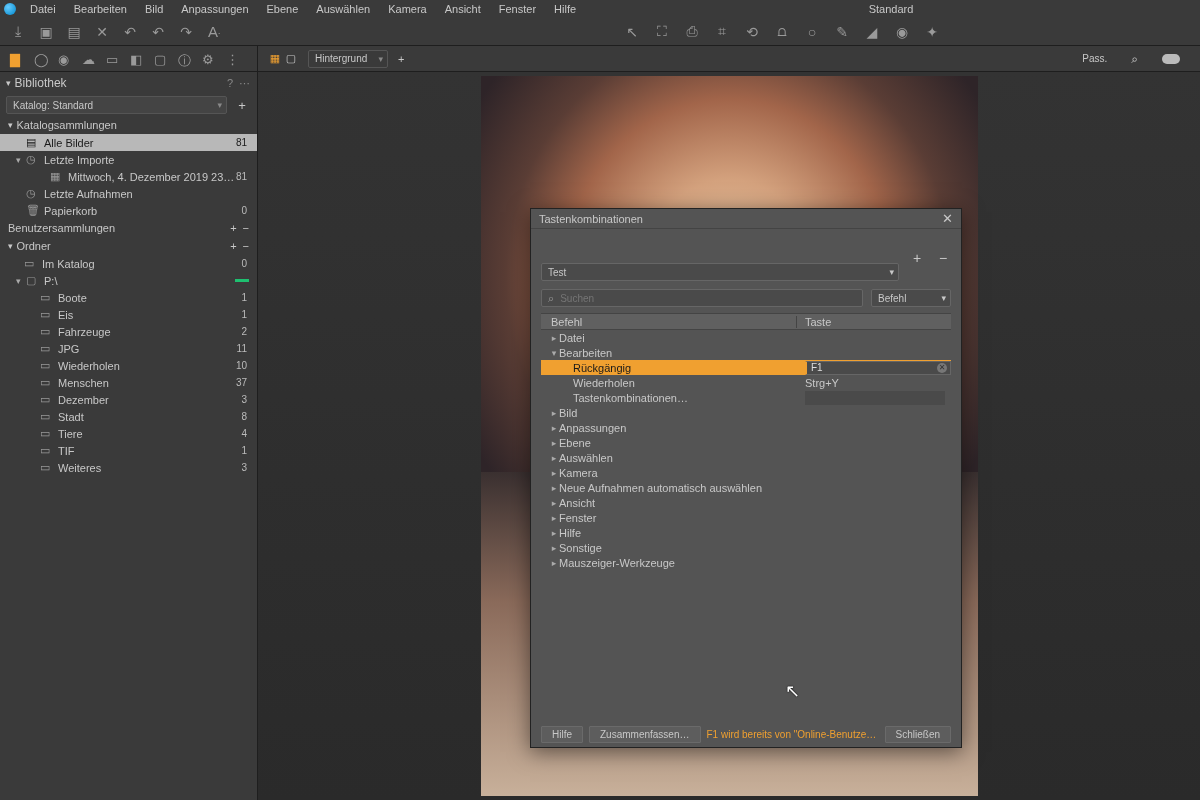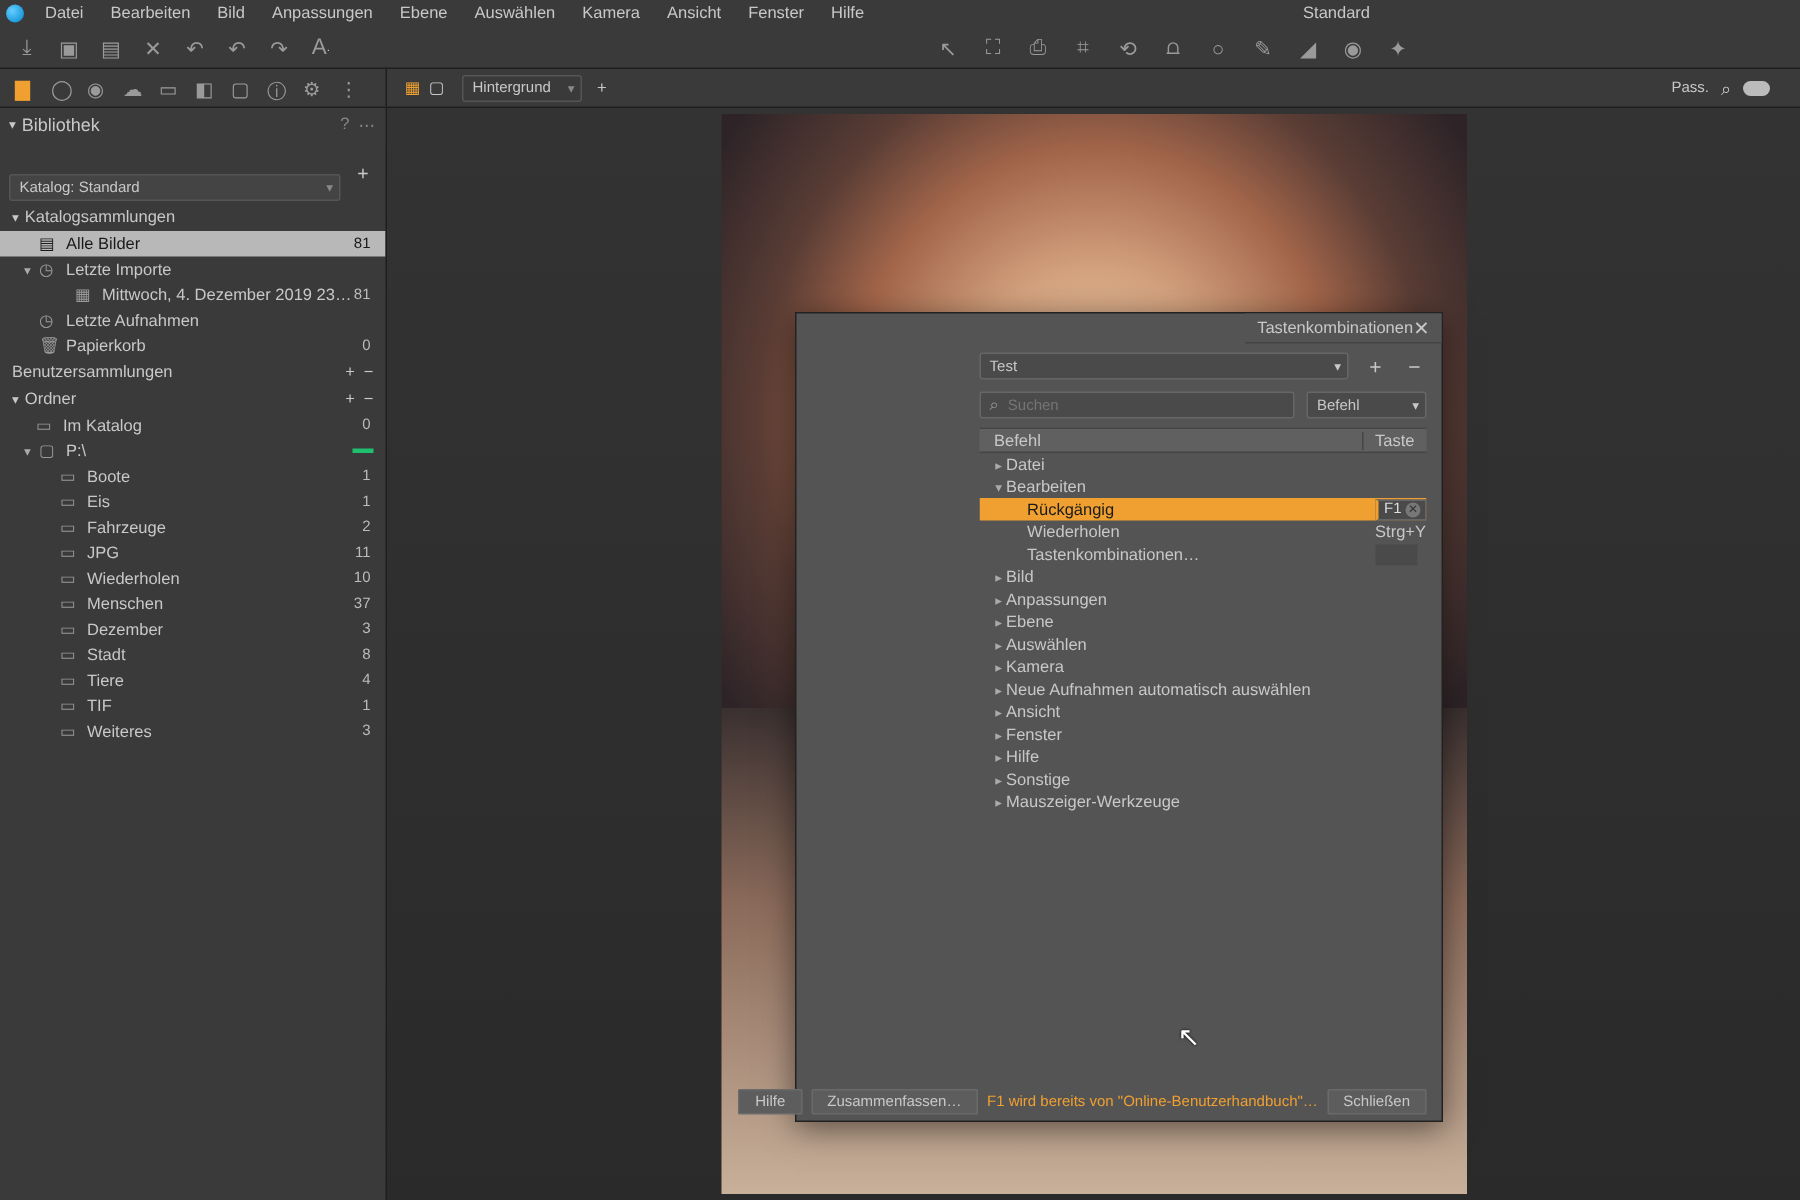--- a/index.html
+++ b/index.html
@@ -15,57 +15,57 @@
 .toolbar .right-icons { display: flex; gap: 14px; margin-right: 250px;}
 .secondary-bar { height: 26px; background: #3a3a3a; border-bottom: 1px solid #1e1e1e; display: flex; align-items: center; }
 .secondary-bar .sidebar-toolbar { width: 258px; display: flex; align-items: center; gap: 10px; padding: 0 10px; border-right: 1px solid #1e1e1e; height: 100%; }
 .secondary-bar .sidebar-toolbar .icon { width: 14px; height: 14px; font-size: 13px; color: #9a9a9a;}
 .secondary-bar .center-toolbar { flex: 1; display: flex; align-items: center; gap: 10px; padding: 0 10px; height: 100%; }
 .secondary-bar .view-toggle { display: flex; gap: 2px; }
 .secondary-bar .view-toggle .vt { width: 14px; height: 14px; display:flex;align-items:center;justify-content:center; }
 .secondary-bar .view-toggle .vt.active { color: #f0a030; }
 .secondary-bar .layer-select { background:#3a3a3a; border:1px solid #555; height:18px; padding:0 18px 0 6px; position:relative; min-width:80px; font-size:10px; display:flex; align-items:center; border-radius:2px;}
 .secondary-bar .layer-select::after { content:"▾"; position:absolute; right:4px; font-size:9px; color:#888;}
-.secondary-bar .right { margin-left:auto; display:flex; align-items:center; gap:8px; padding-right:10px; }
+.secondary-bar .right { margin-left:auto; display:flex; align-items:center; gap:24px; padding-right:10px; }
 .secondary-bar .right .pass { font-size:10px; }
 .secondary-bar .right .mag { font-size:12px; }
 .secondary-bar .right .cloud { width:18px;height:10px;background:#bbb;border-radius:5px; }
 .main { display: flex; height: calc(800px - 18px - 28px - 26px); }
 .sidebar { width: 258px; background: #3a3a3a; border-right: 1px solid #1e1e1e; overflow-y: auto; }
 .panel-header { display: flex; align-items: center; padding: 4px 6px; background: #3a3a3a; }
 .panel-header .chev { font-size: 9px; margin-right: 4px; }
 .panel-header .title { font-size: 12px; flex:1; }
 .panel-header .help { margin-left:auto; margin-right:6px; color:#888;}
 .panel-header .dots { color:#888; letter-spacing:1px;}
 .catalog-select { margin: 2px 6px; display:flex; gap:6px; align-items:center;}
-.catalog-select .sel { flex:1; background:#444; border:1px solid #555; height:18px; border-radius:2px; padding:4px 6px; display:flex; align-items:center; position:relative; font-size:10px;margin-top:20px;}
+.catalog-select .sel { flex:1; background:#444; border:1px solid #555; height:18px; border-radius:2px; padding:4px 6px; display:flex; align-items:center; position:relative; font-size:10px;}
 .catalog-select .sel::after{content:"▾";position:absolute;right:4px;font-size:9px;color:#888;}
 .catalog-select .plus { width:18px; font-size:13px; text-align:center;}
 .section-header { display:flex; align-items:center; padding:3px 8px; font-size:11px;}
 .section-header .chev{font-size:9px;margin-right:4px;}
 .section-header .actions { margin-left:auto; display:flex; gap:6px; font-size:13px; color:#999;}
 .tree-row { display:flex; align-items:center; padding:2px 8px; height:17px; font-size:11px;}
 .tree-row .indent { display:inline-block; }
 .tree-row .chev { font-size:9px; width:10px; color:#aaa;}
 .tree-row .ico { width:14px; font-size:11px; color:#999; margin-right:4px;}
 .tree-row .label { flex:1; white-space:nowrap; overflow:hidden; text-overflow:ellipsis; }
 .tree-row .count { color:#bbb; font-size:10px; padding-right:2px;}
 .tree-row.selected { background:#b8b8b8; }
 .tree-row.selected .label, .tree-row.selected .count, .tree-row.selected .ico { color:#1a1a1a; }
 .tree-row .barline { width:14px;height:3px;background:#1ec070;}
 .canvas { flex:1; background: linear-gradient(#333,#2a2a2a); position:relative; display:flex; justify-content:center; align-items:flex-start;}
 .img-placeholder { margin-top:4px; width:497px; height:720px; background: radial-gradient(ellipse 60% 45% at 50% 28%, #e8c9a8 0%, #d4a27e 30%, #a2654a 55%, #5a3d35 75%, #2e2428 100%); position:relative;}
 .img-placeholder::before{content:"";position:absolute;top:55%;left:0;right:0;bottom:0;background:linear-gradient(#3a3030 0%, #8a6a5a 40%, #c8b09a 100%);}
-.dialog { position:absolute; left:530px; top:208px; width:432px; height:540px; background:#545454; border:1px solid #222; box-shadow:0 4px 20px rgba(0,0,0,0.5); display:flex; flex-direction:column;align-items:flex-end;}
+.dialog { position:absolute; left:530px; top:208px; width:432px; height:540px; background:#545454; border:1px solid #222; box-shadow:0 4px 20px rgba(0,0,0,0.5); display:flex; flex-direction:column;}
 .dialog-title { height:20px; background:#545454; display:flex; align-items:center; padding:0 8px; border-bottom:1px solid #444;}
 .dialog-title .t { font-size:11px; flex:1; }
 .dialog-title .close { font-size:13px; cursor:default; }
 .dialog-body { flex:1; padding:6px 10px; display:flex; flex-direction:column;}
 .preset-row { display:flex; gap:10px; align-items:center; margin-bottom:8px;}
-.preset-row .sel { flex:1; background:#4a4a4a; border:1px solid #666; height:18px; border-radius:2px; padding:0 6px; display:flex; align-items:center; position:relative; font-size:10px;}
+.preset-row .sel { flex:1; background:#4a4a4a; border:1px solid #666; height:18px; border-radius:2px; padding:0 6px; display:flex; align-items:center; position:relative; font-size:10px;margin-top:28px;}
 .preset-row .sel::after{content:"▾";position:absolute;right:4px;font-size:9px;}
 .preset-row .btn { width:16px; font-size:14px; text-align:center;}
 .search-row { display:flex; gap:8px; align-items:center; margin-bottom:6px;}
 .search-row .searchbox { flex:1; background:#4a4a4a; border:1px solid #666; height:18px; border-radius:2px; padding:0 6px; display:flex; align-items:center; font-size:10px; gap:6px;}
 .search-row .searchbox .mag{font-size:11px;color:#999;}
 .search-row .searchbox input { background:transparent; border:none; outline:none; color:#c8c8c8; flex:1; font-size:10px;}
 .search-row .filter-sel { width:80px; background:#4a4a4a; border:1px solid #666; height:18px; border-radius:2px; padding:0 6px; display:flex; align-items:center; position:relative; font-size:10px;}
 .search-row .filter-sel::after{content:"▾";position:absolute;right:4px;font-size:9px;}
 .table-header { display:flex; background:#606060; height:17px; align-items:center; font-size:10px; border-top:1px solid #444; border-bottom:1px solid #444;}
 .table-header .col1 { width:256px; padding-left:10px; border-right:1px solid #444;}

